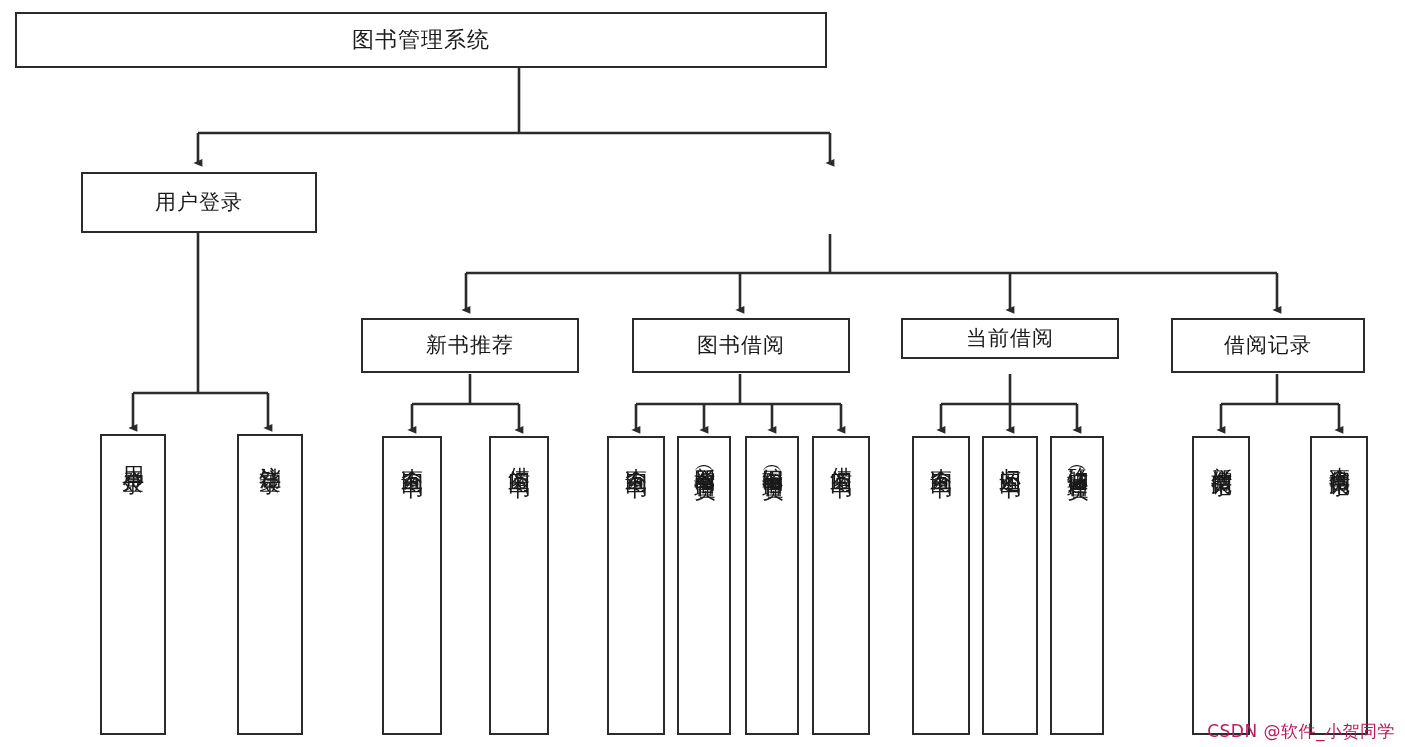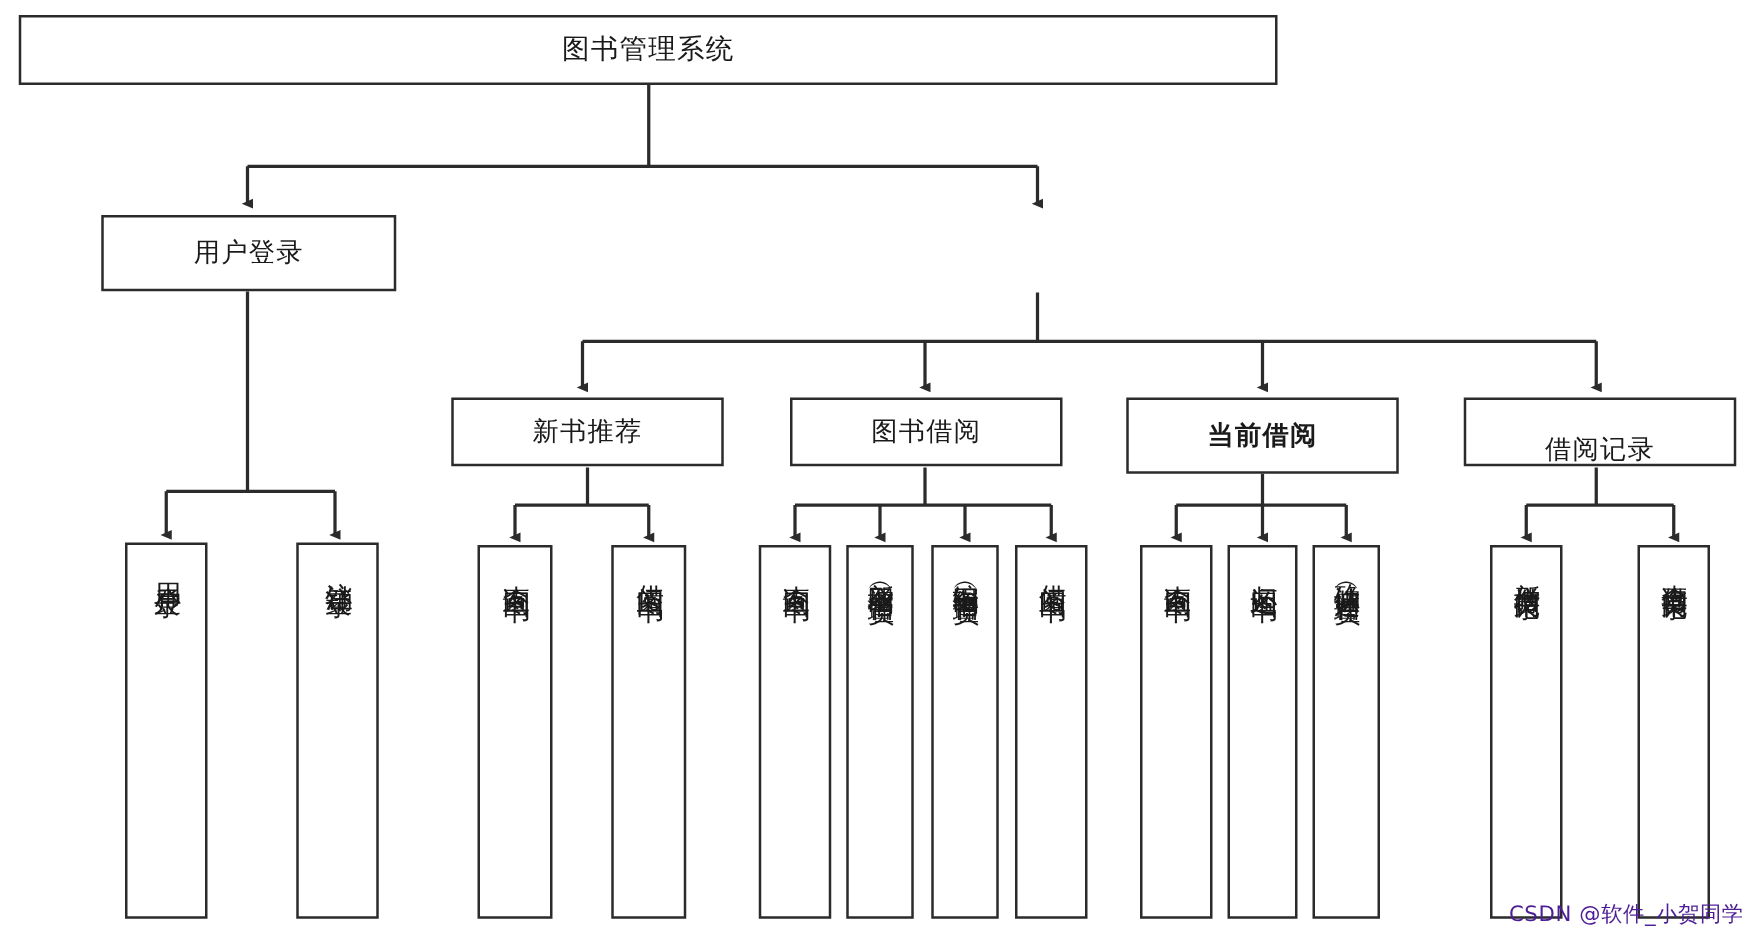--- a/index.html
+++ b/index.html
@@ -59,21 +59,21 @@
     left:0;top:0;
     width:1405px;height:747px;
     pointer-events:none;
   }
   
   .watermark{
     position:absolute;
     right:10px;
     bottom:4px;
     font-size:17px;
-    color:#4c1d95;
+    color:#be185d;
     letter-spacing:.5px;
     white-space:nowrap;
     user-select:none;
   }
 </style>
 </head>
 <body>
 
 <div id="canvas">
 
@@ -120,42 +120,42 @@
       <path d="M1010,404 L1010,430" marker-end="url(#arr)"></path>
       <path d="M1077,404 L1077,430" marker-end="url(#arr)"></path>
 
       <path d="M1277,374 L1277,404"></path>
       <path d="M1221,404 L1339,404"></path>
       <path d="M1221,404 L1221,430" marker-end="url(#arr)"></path>
       <path d="M1339,404 L1339,430" marker-end="url(#arr)"></path>
     </g>
   </svg>
 
-  <div class="node horiz root" style="left:15px;top:12px;width:1007px;height:56px;">
+  <div class="node horiz root" style="left:15px;top:12px;width:812px;height:56px;">
     <span class="lbl">图书管理系统</span>
   </div>
 
   <div class="node horiz" style="left:81px;top:172px;width:236px;height:61px;">
     <span class="lbl">用户登录</span>
   </div>
 
 
   <div class="node horiz" style="left:361px;top:318px;width:218px;height:55px;">
     <span class="lbl">新书推荐</span>
   </div>
 
   <div class="node horiz" style="left:632px;top:318px;width:218px;height:55px;font-family:Liberation Serif, serif;">
     <span class="lbl">图书借阅</span>
   </div>
 
-  <div class="node horiz" style="left:901px;top:318px;width:218px;height:61px;font-weight:bold;">
+  <div class="node horiz" style="left:901px;top:318px;width:218px;height:41px;">
     <span class="lbl">当前借阅</span>
   </div>
 
-  <div class="node horiz" style="left:1171px;top:318px;width:218px;height:55px;align-items:flex-end;">
+  <div class="node horiz" style="left:1171px;top:318px;width:194px;height:55px;">
     <span class="lbl">借阅记录</span>
   </div>
 
   <div class="node vert" style="left:100px;top:434px;width:66px;height:301px;">
     <span class="lbl">用户登录</span>
   </div>
 
   <div class="node vert" style="left:237px;top:434px;width:66px;height:301px;">
     <span class="lbl">注销登录</span>
   </div>

